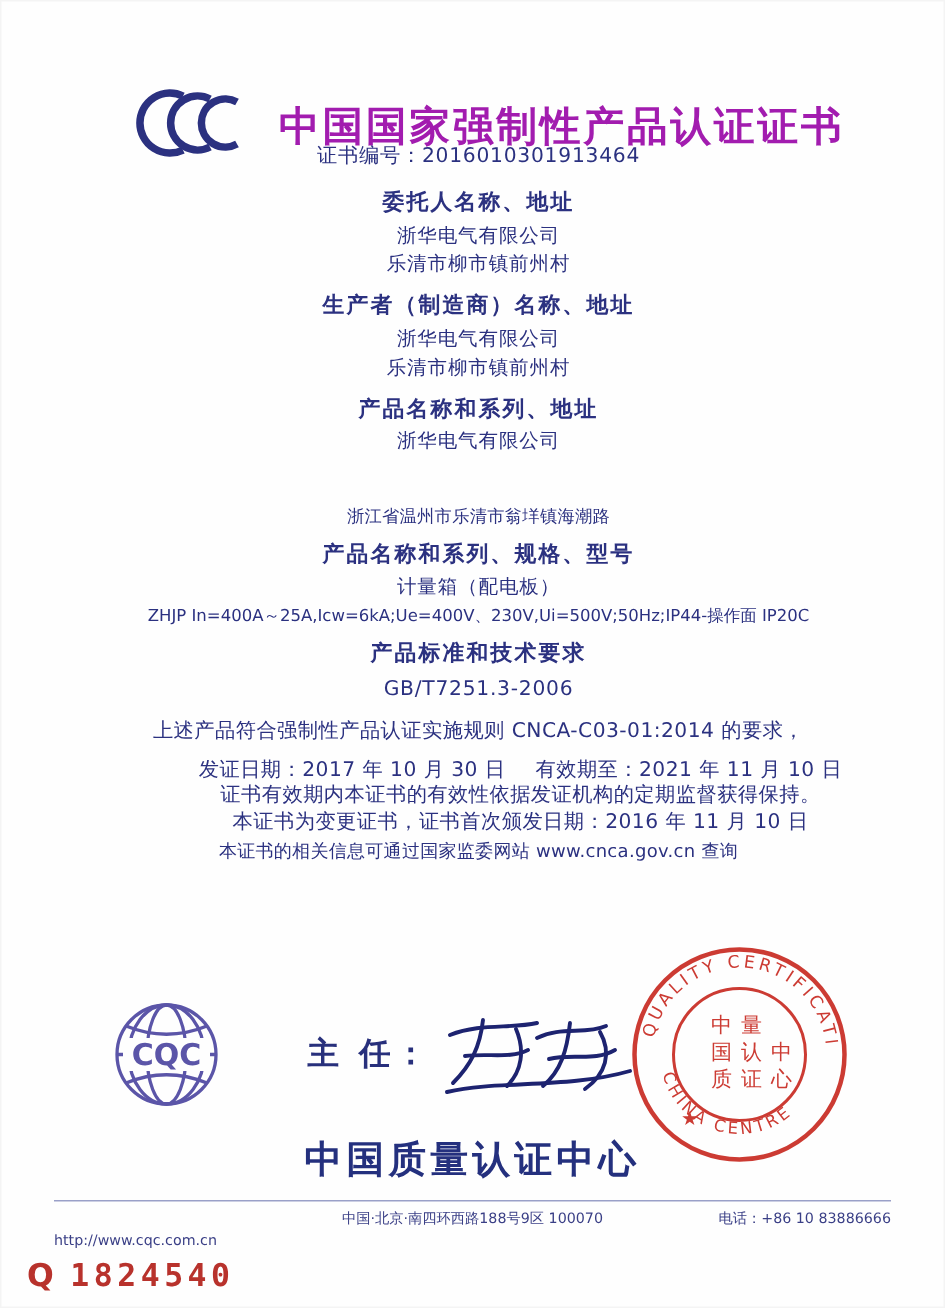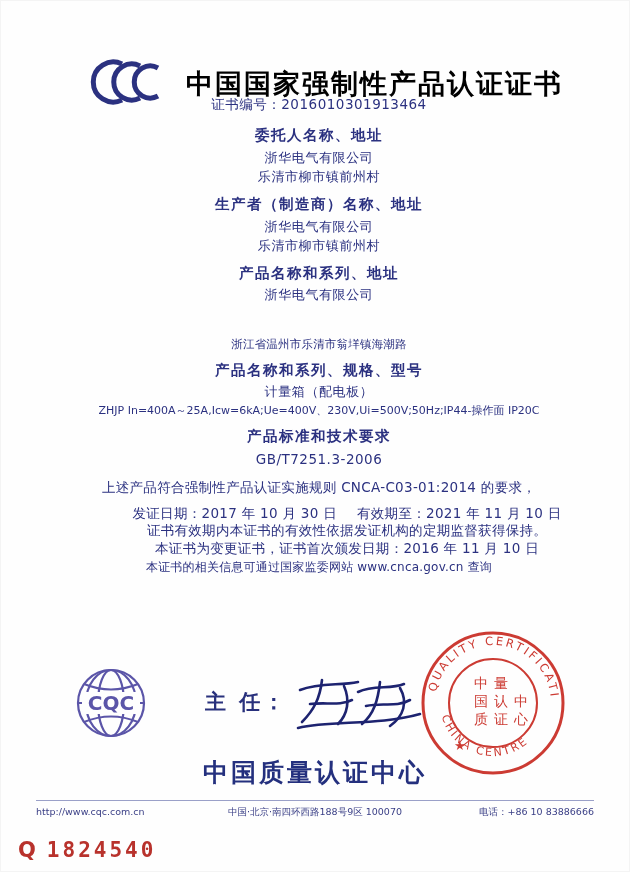--- a/index.html
+++ b/index.html
@@ -43,21 +43,21 @@
   .ccc-logo svg { display:block; }
 
   .title {
     position: absolute;
     left: 186px;
     top: 38px;
     width: 420px;
     font-size: 27px;
     letter-spacing: 2px;
     font-weight: bold;
-    color: #000000;
+    color: #a21caf;
     font-family: "DejaVu Sans", "Liberation Sans", sans-serif;
   }
 
   
   .body {
     position: absolute;
     left: 4px;
     top: 96px;
     width: 584px;
     text-align: center;
@@ -187,21 +187,21 @@
   }
   .footer {
     position: absolute;
     left: 36px;
     top: 806px;
     width: 558px;
     height: 18px;
     font-size: 9.5px;
     color: #3a3f86;
   }
-  .footer .fl { position: absolute; left: 0; top: 0; }
+  .footer .fl { position: absolute; left: 0; top: 16px; }
   .footer .fc { position: absolute; left: 50%; top: 0; transform: translateX(-50%); white-space: nowrap; }
   .footer .fr { position: absolute; right: 0; top: 0; }
 
   .serial {
     position: absolute;
     left: 18px;
     top: 838px;
     font-size: 21px;
     letter-spacing: 3px;
     color: #b8322c;

